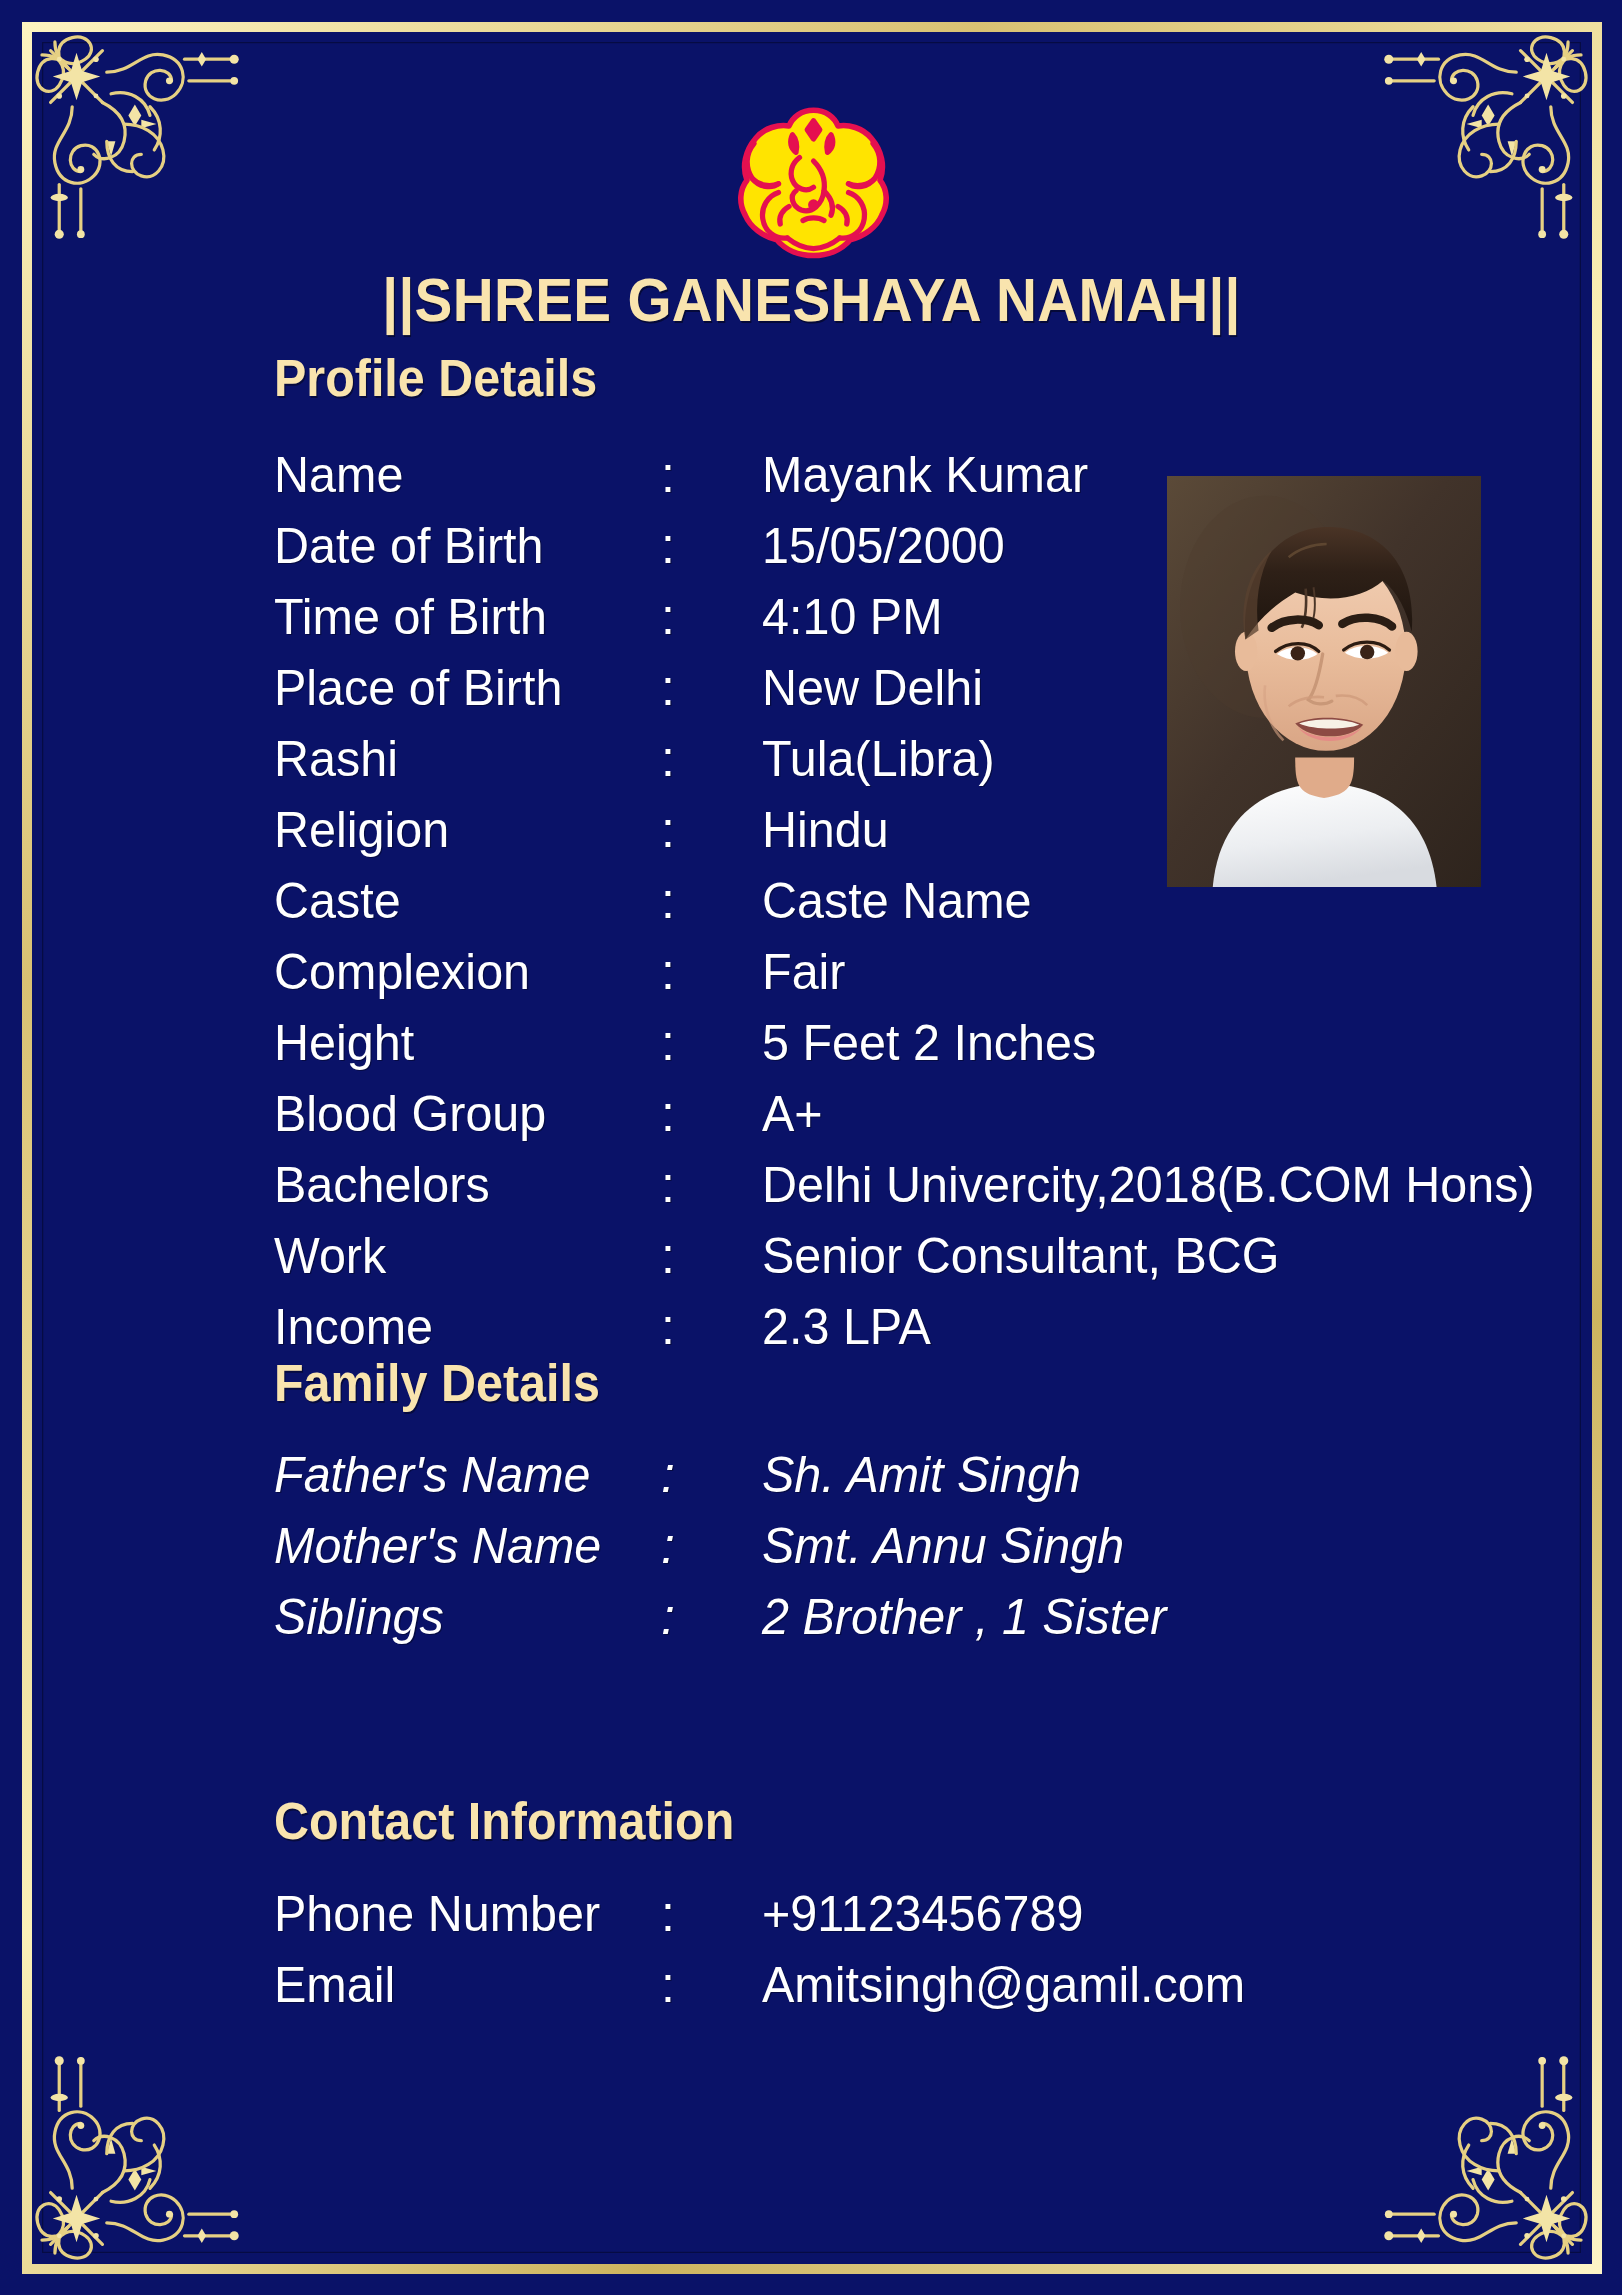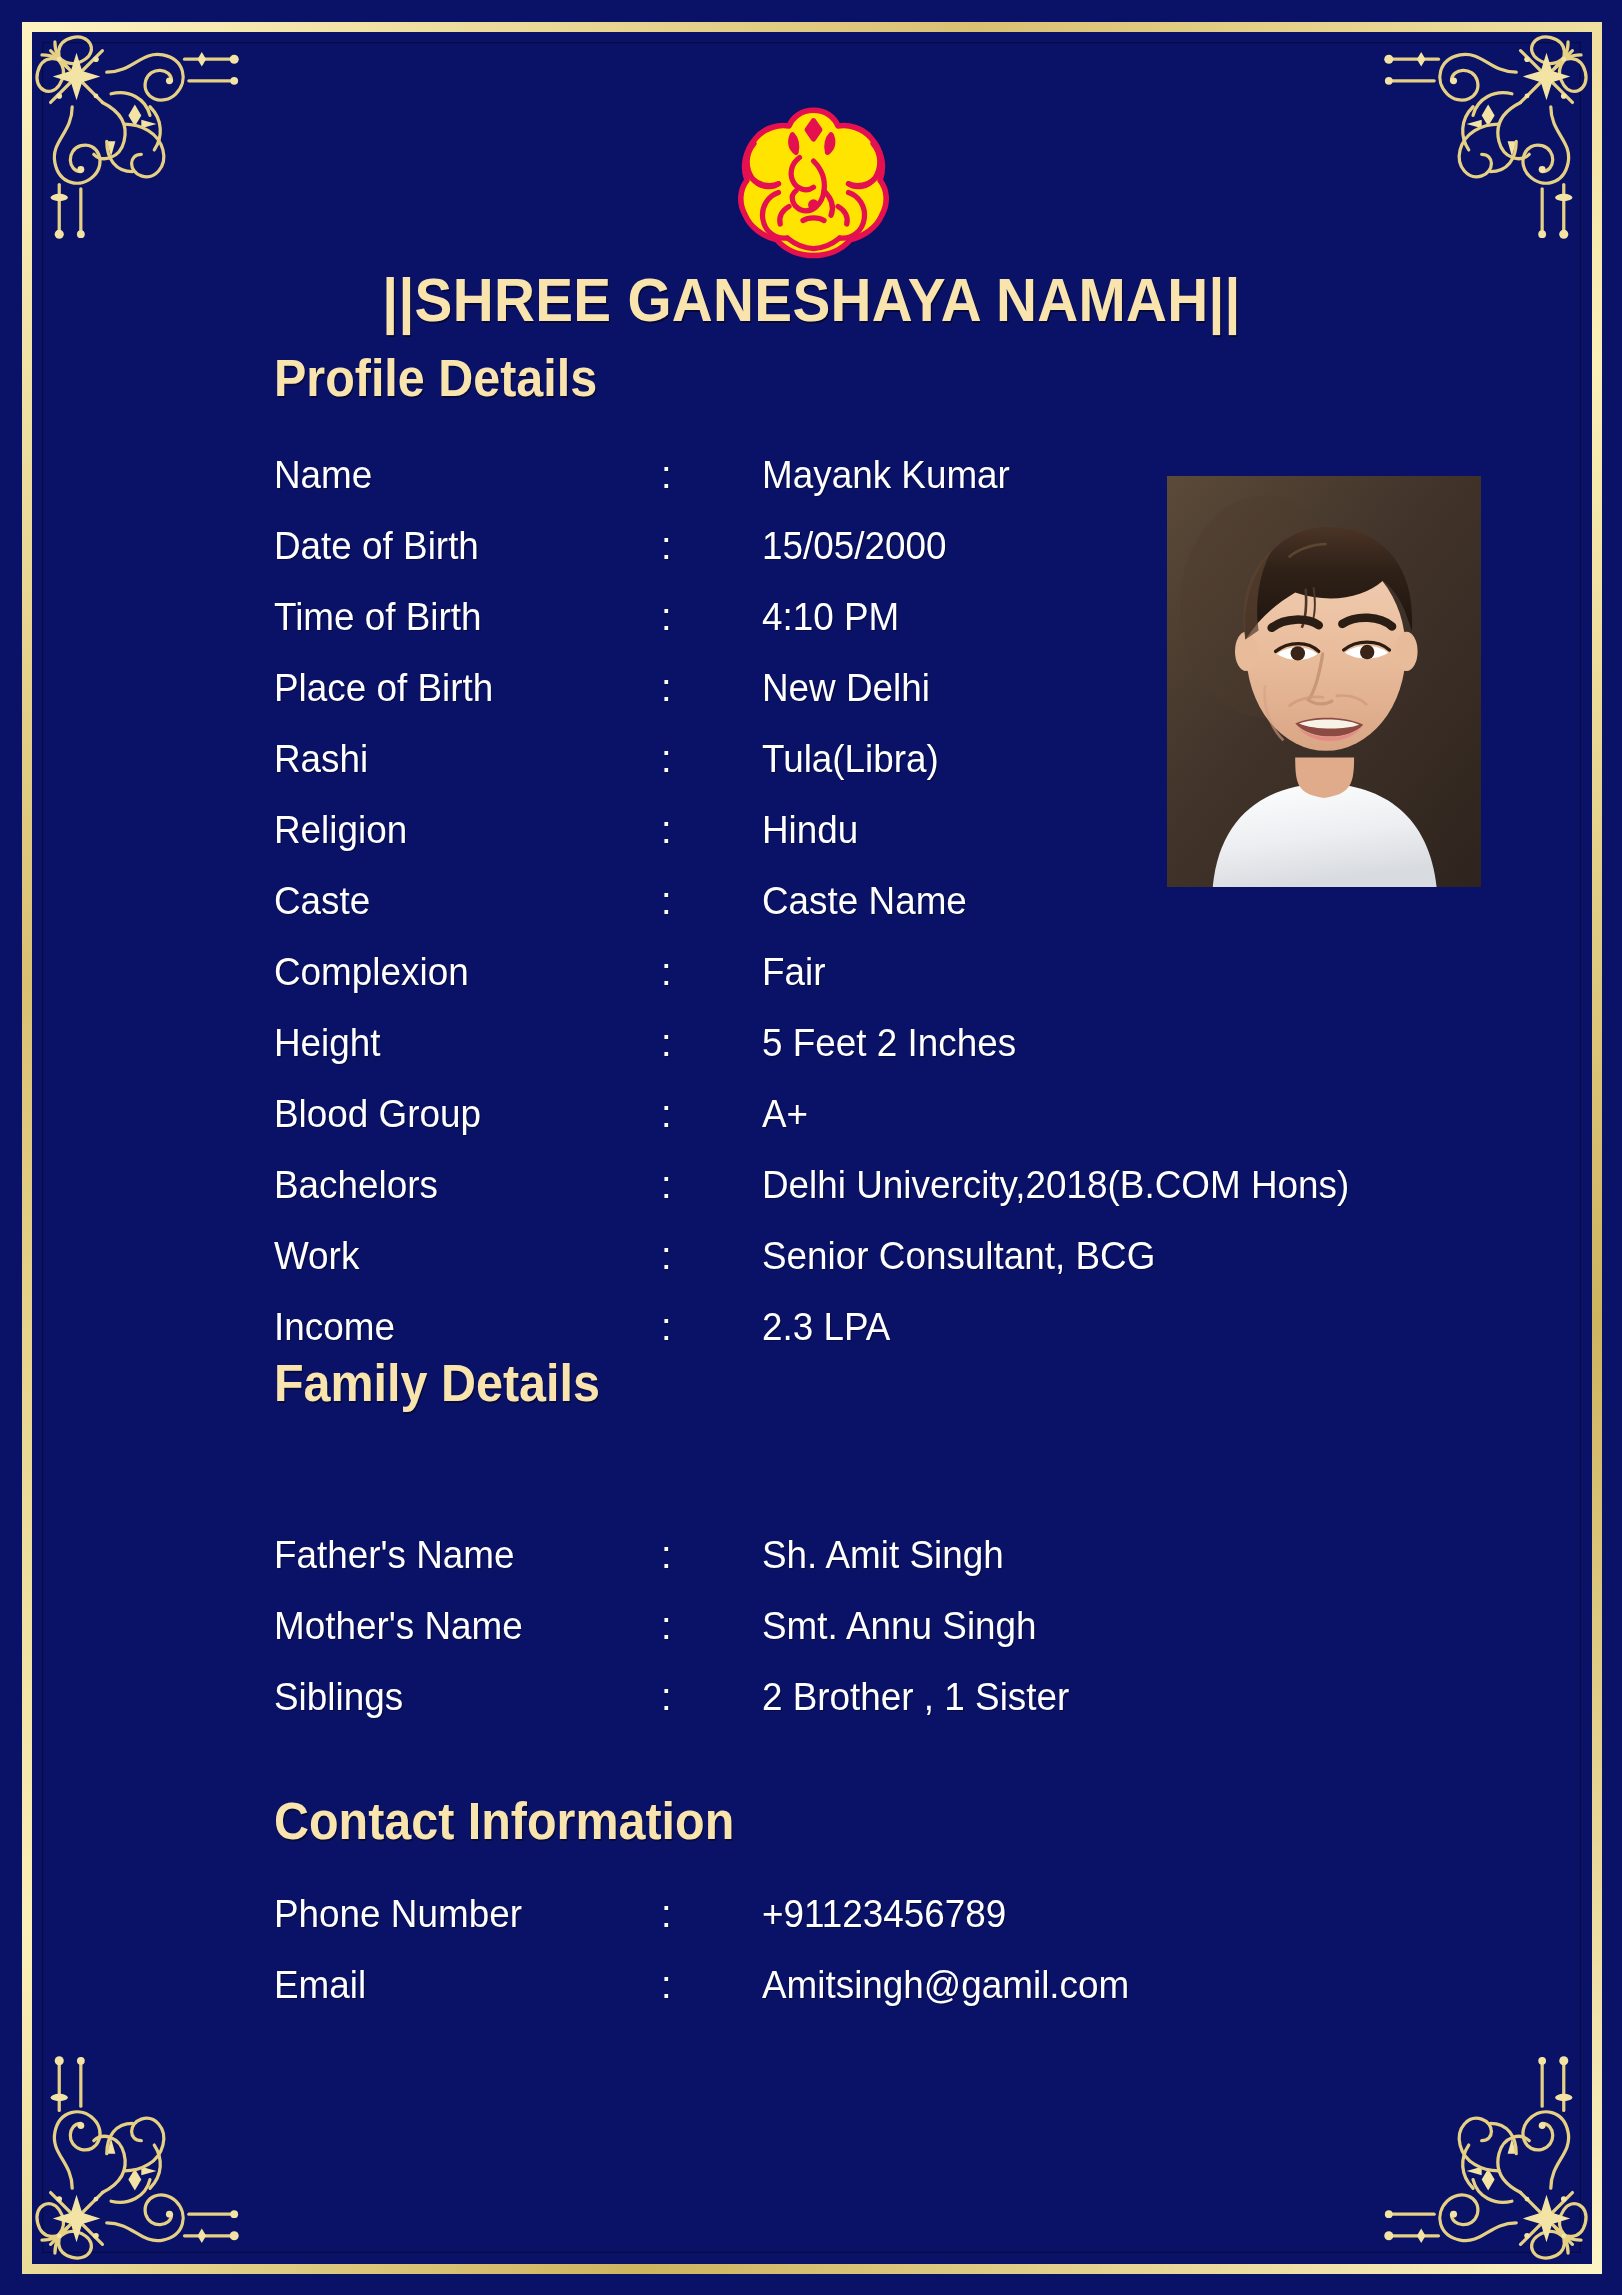--- a/index.html
+++ b/index.html
@@ -64,28 +64,28 @@
     transform:scaleX(.95);transform-origin:left center;
     text-shadow:1.3px 2px 0 rgba(0,0,0,.4);
     white-space:nowrap;
   }
   #st-profile{top:353px;}
   #st-family{top:1358px;}
   #st-contact{top:1796px;}
 
   .rows{position:absolute;left:274px;width:1243px;}
   #rows-profile{top:440px;}
-  #rows-family{top:1520px;}
+  #rows-family{top:1440px;font-style:italic;}
   #rows-contact{top:1879px;}
 
   .row{
     display:flex;align-items:baseline;
     height:71px;
     color:#ffffff;
-    font-size:38px;line-height:71px;
+    font-size:50px;line-height:71px;
     white-space:nowrap;
   }
   .row .lbl{
     width:387px;flex:0 0 387px;
     transform:scaleX(.97);transform-origin:left center;
     text-shadow:1.3px 1.3px 0 rgba(0,0,0,.35);
   }
   .row .sep{
     width:101px;flex:0 0 101px;
     text-shadow:1.3px 1.3px 0 rgba(0,0,0,.35);

